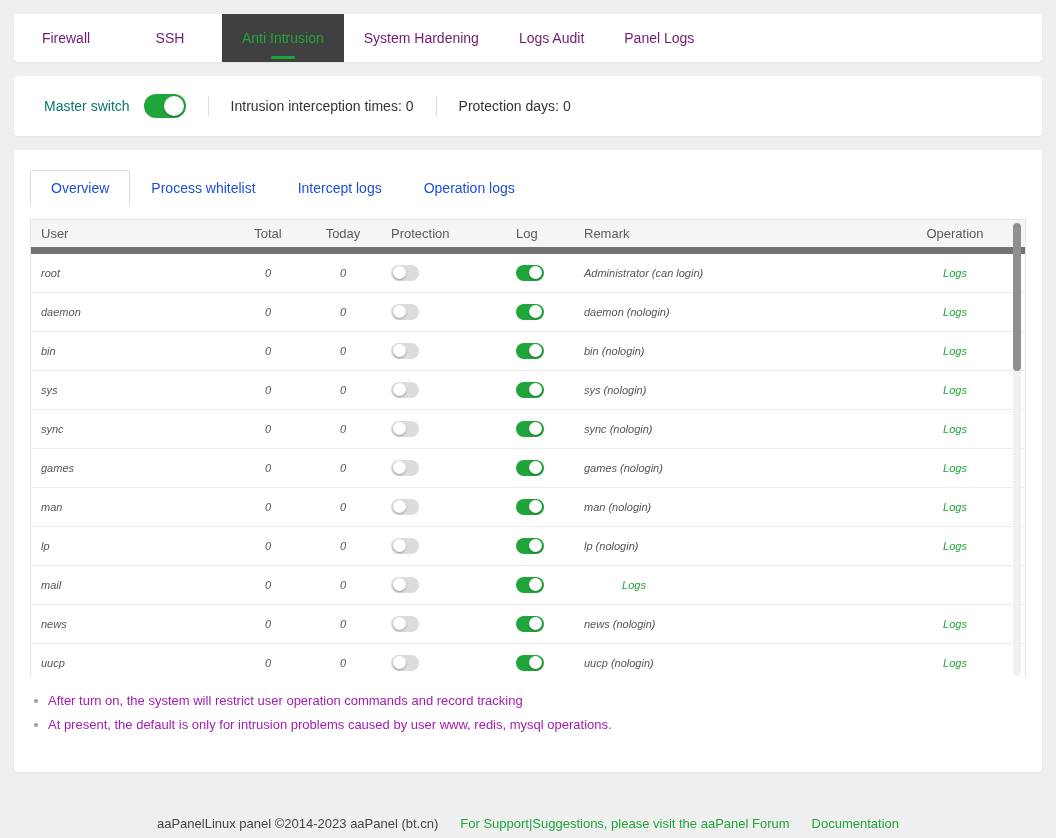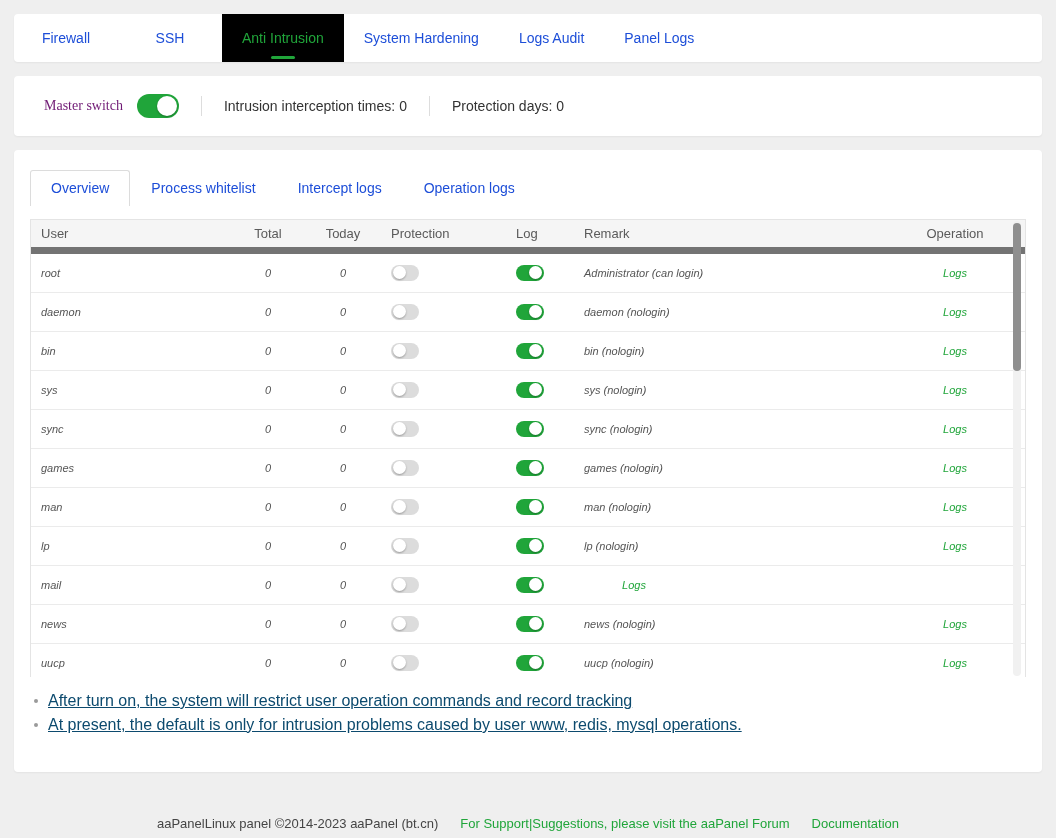--- a/index.html
+++ b/index.html
@@ -20,26 +20,26 @@
     box-shadow: 0 1px 2px rgba(0,0,0,.05);
     display: flex;
     overflow: hidden;
   }
   .nav-tab {
     min-width: 104px;
     padding: 0 20px;
     line-height: 48px;
     text-align: center;
     font-size: 14px;
-    color: #1d4ed8;
+    color: #701a75;
     cursor: pointer;
     position: relative;
     white-space: nowrap;
   }
-  .nav-tab.active { background: #000000; color: #20a53a; }
+  .nav-tab.active { background: #404040; color: #20a53a; }
   .nav-tab.active::after {
     content: "";
     position: absolute;
     left: 50%; transform: translateX(-50%);
     bottom: 3px;
     width: 24px; height: 3px;
     border-radius: 2px;
     background: #20a53a;
   }
 
@@ -48,21 +48,21 @@
     margin: 14px 14px 0;
     height: 60px;
     background: #fff;
     border-radius: 4px;
     box-shadow: 0 1px 2px rgba(0,0,0,.05);
     display: flex;
     align-items: center;
     padding: 0 30px;
     font-size: 14px;
   }
-  .master-label { color: #701a75; font-family: Liberation Serif, serif; }
+  .master-label { color: #0f766e; }
   .v-divider { width: 1px; height: 20px; background: #ddd; margin: 0 22px; }
   .stat { color: #333; white-space: nowrap; }
   .stat .stat-value { margin-left: 4px; }
 
   
   .switch {
     display: inline-block;
     position: relative;
     width: 28px; height: 16px;
     border-radius: 8px;
@@ -163,24 +163,23 @@
     cursor: pointer;
   }
 
   
   .notes { list-style: none; margin-top: 12px; }
   .note {
     position: relative;
     padding-left: 18px;
     height: 24px;
     line-height: 24px;
-    font-size: 16px;
-    color: #0c4a6e;
+    font-size: 13px;
+    color: #a21caf;
     white-space: nowrap;
-    text-decoration: underline;
   }
   .note::before {
     content: "";
     position: absolute;
     left: 4px; top: 10px;
     width: 4px; height: 4px;
     border-radius: 50%;
     background: #9a9a9a;
   }
 

